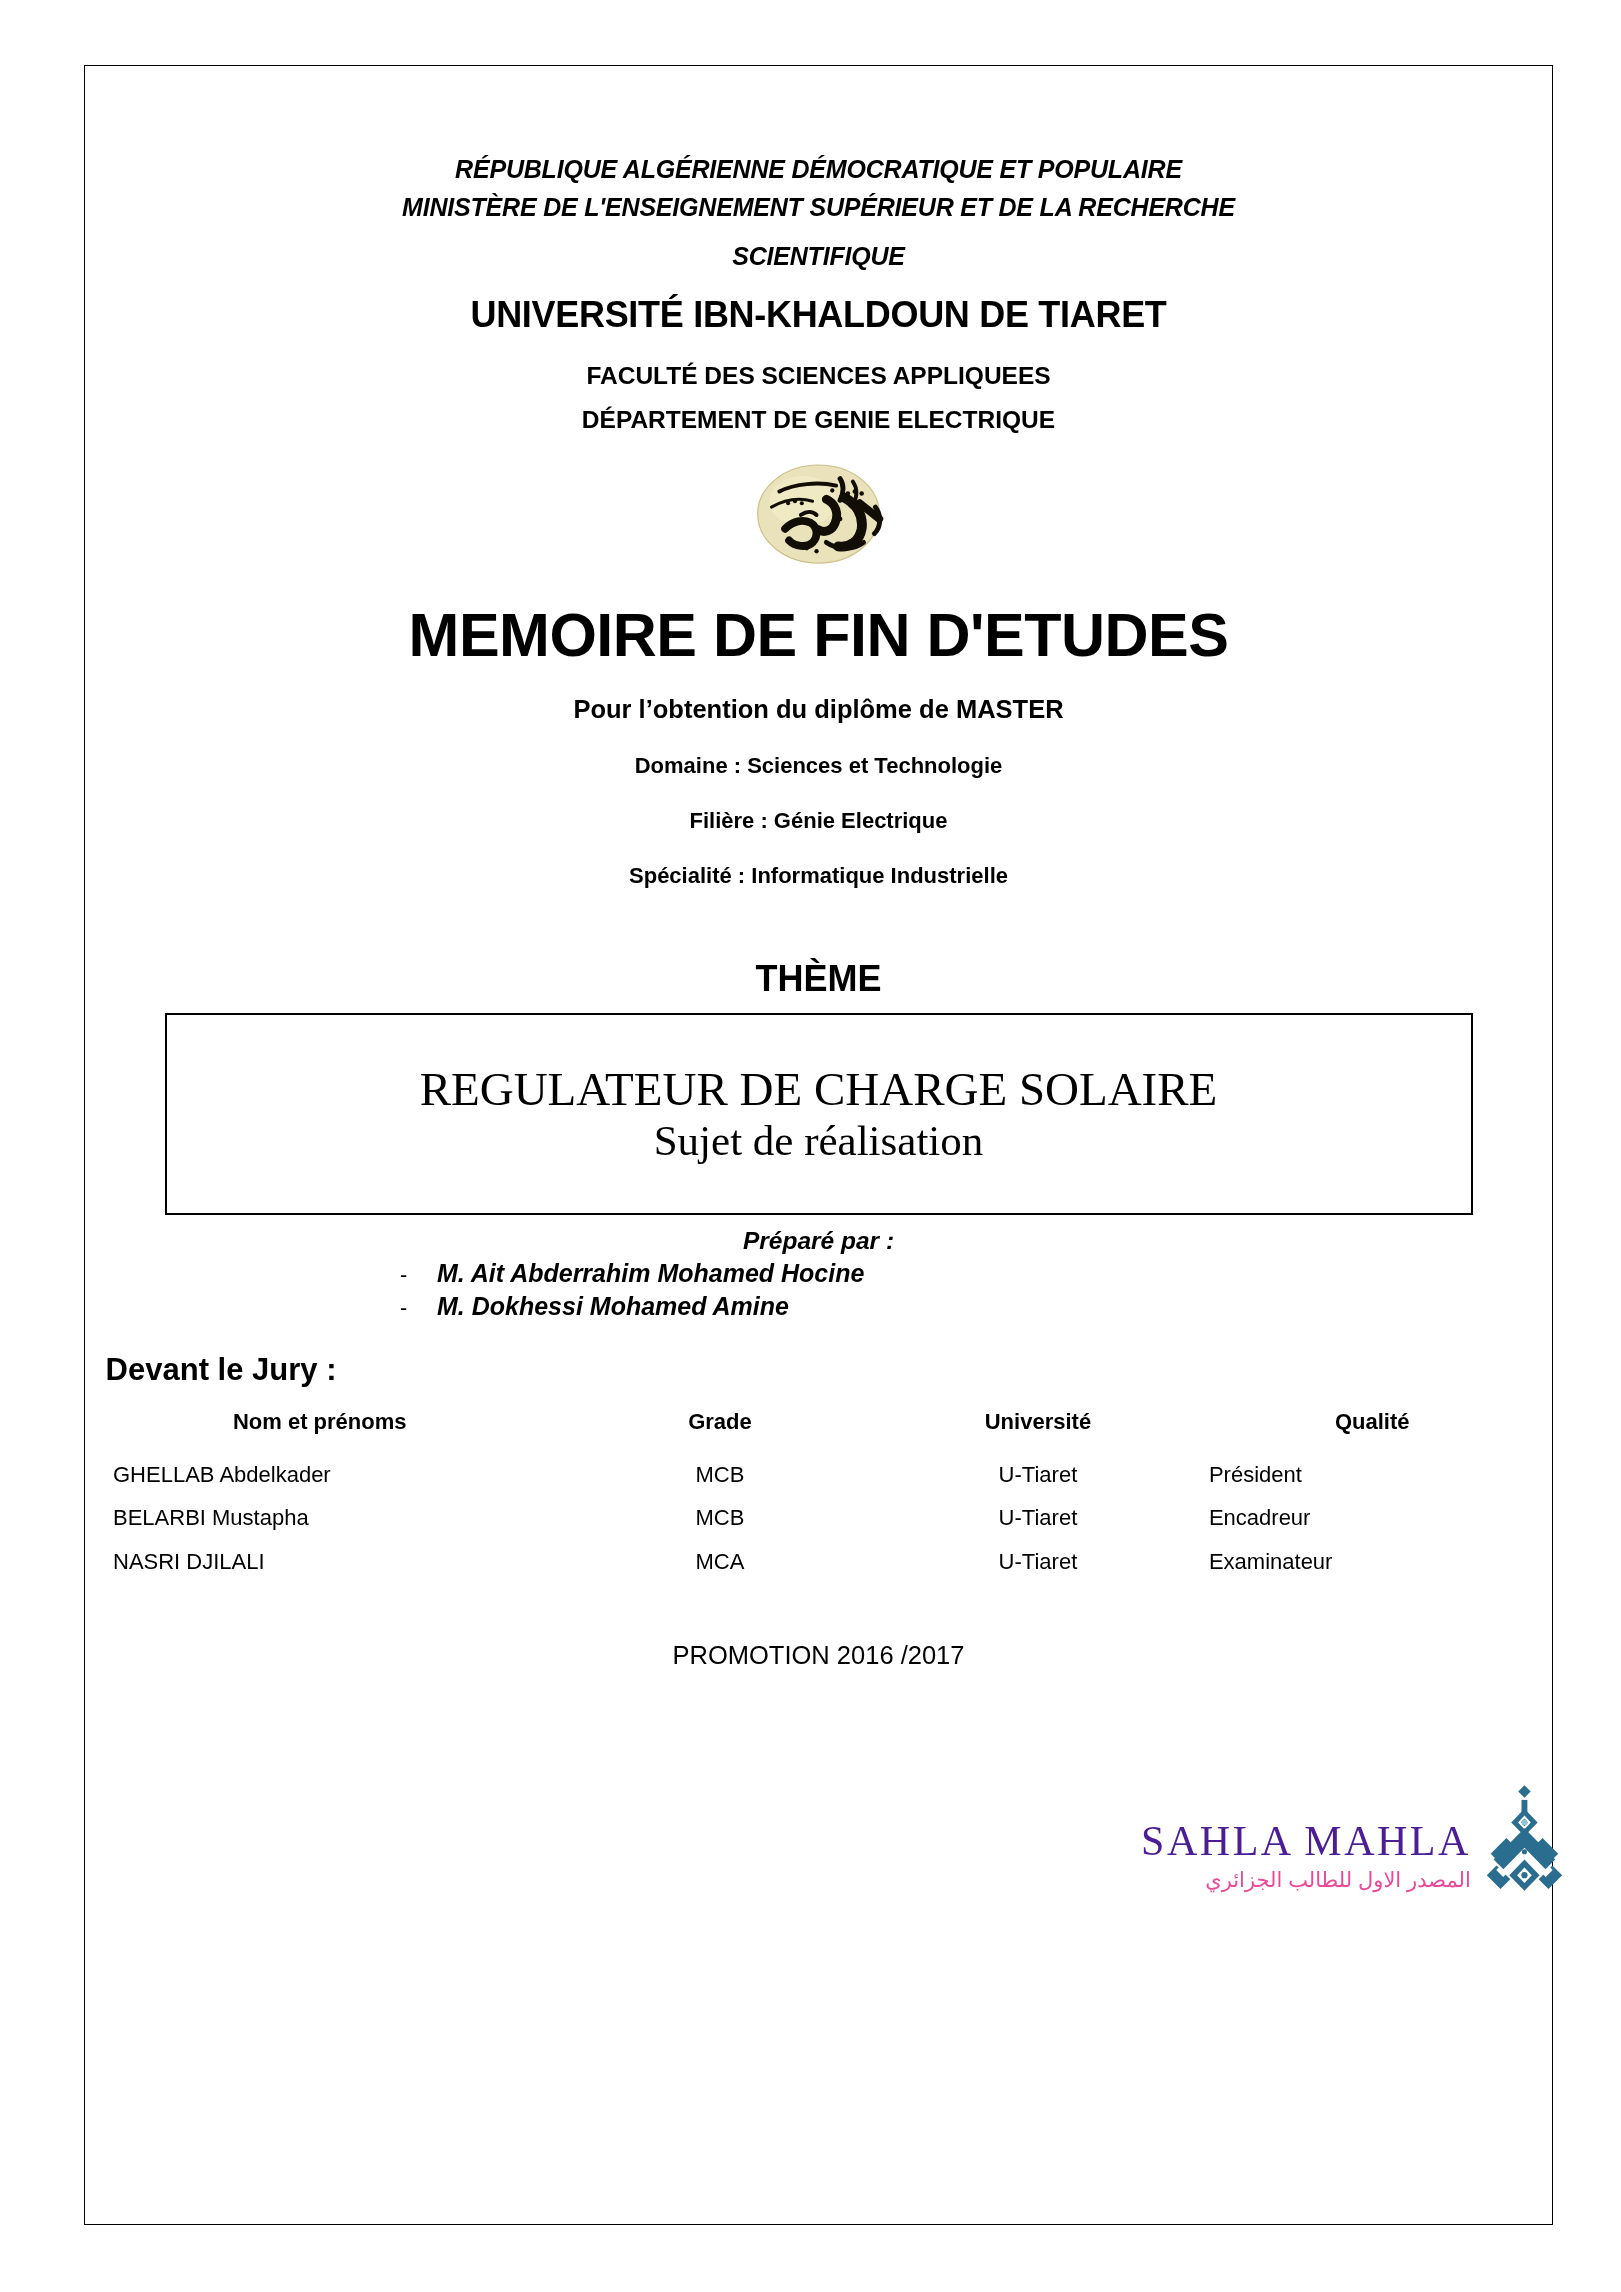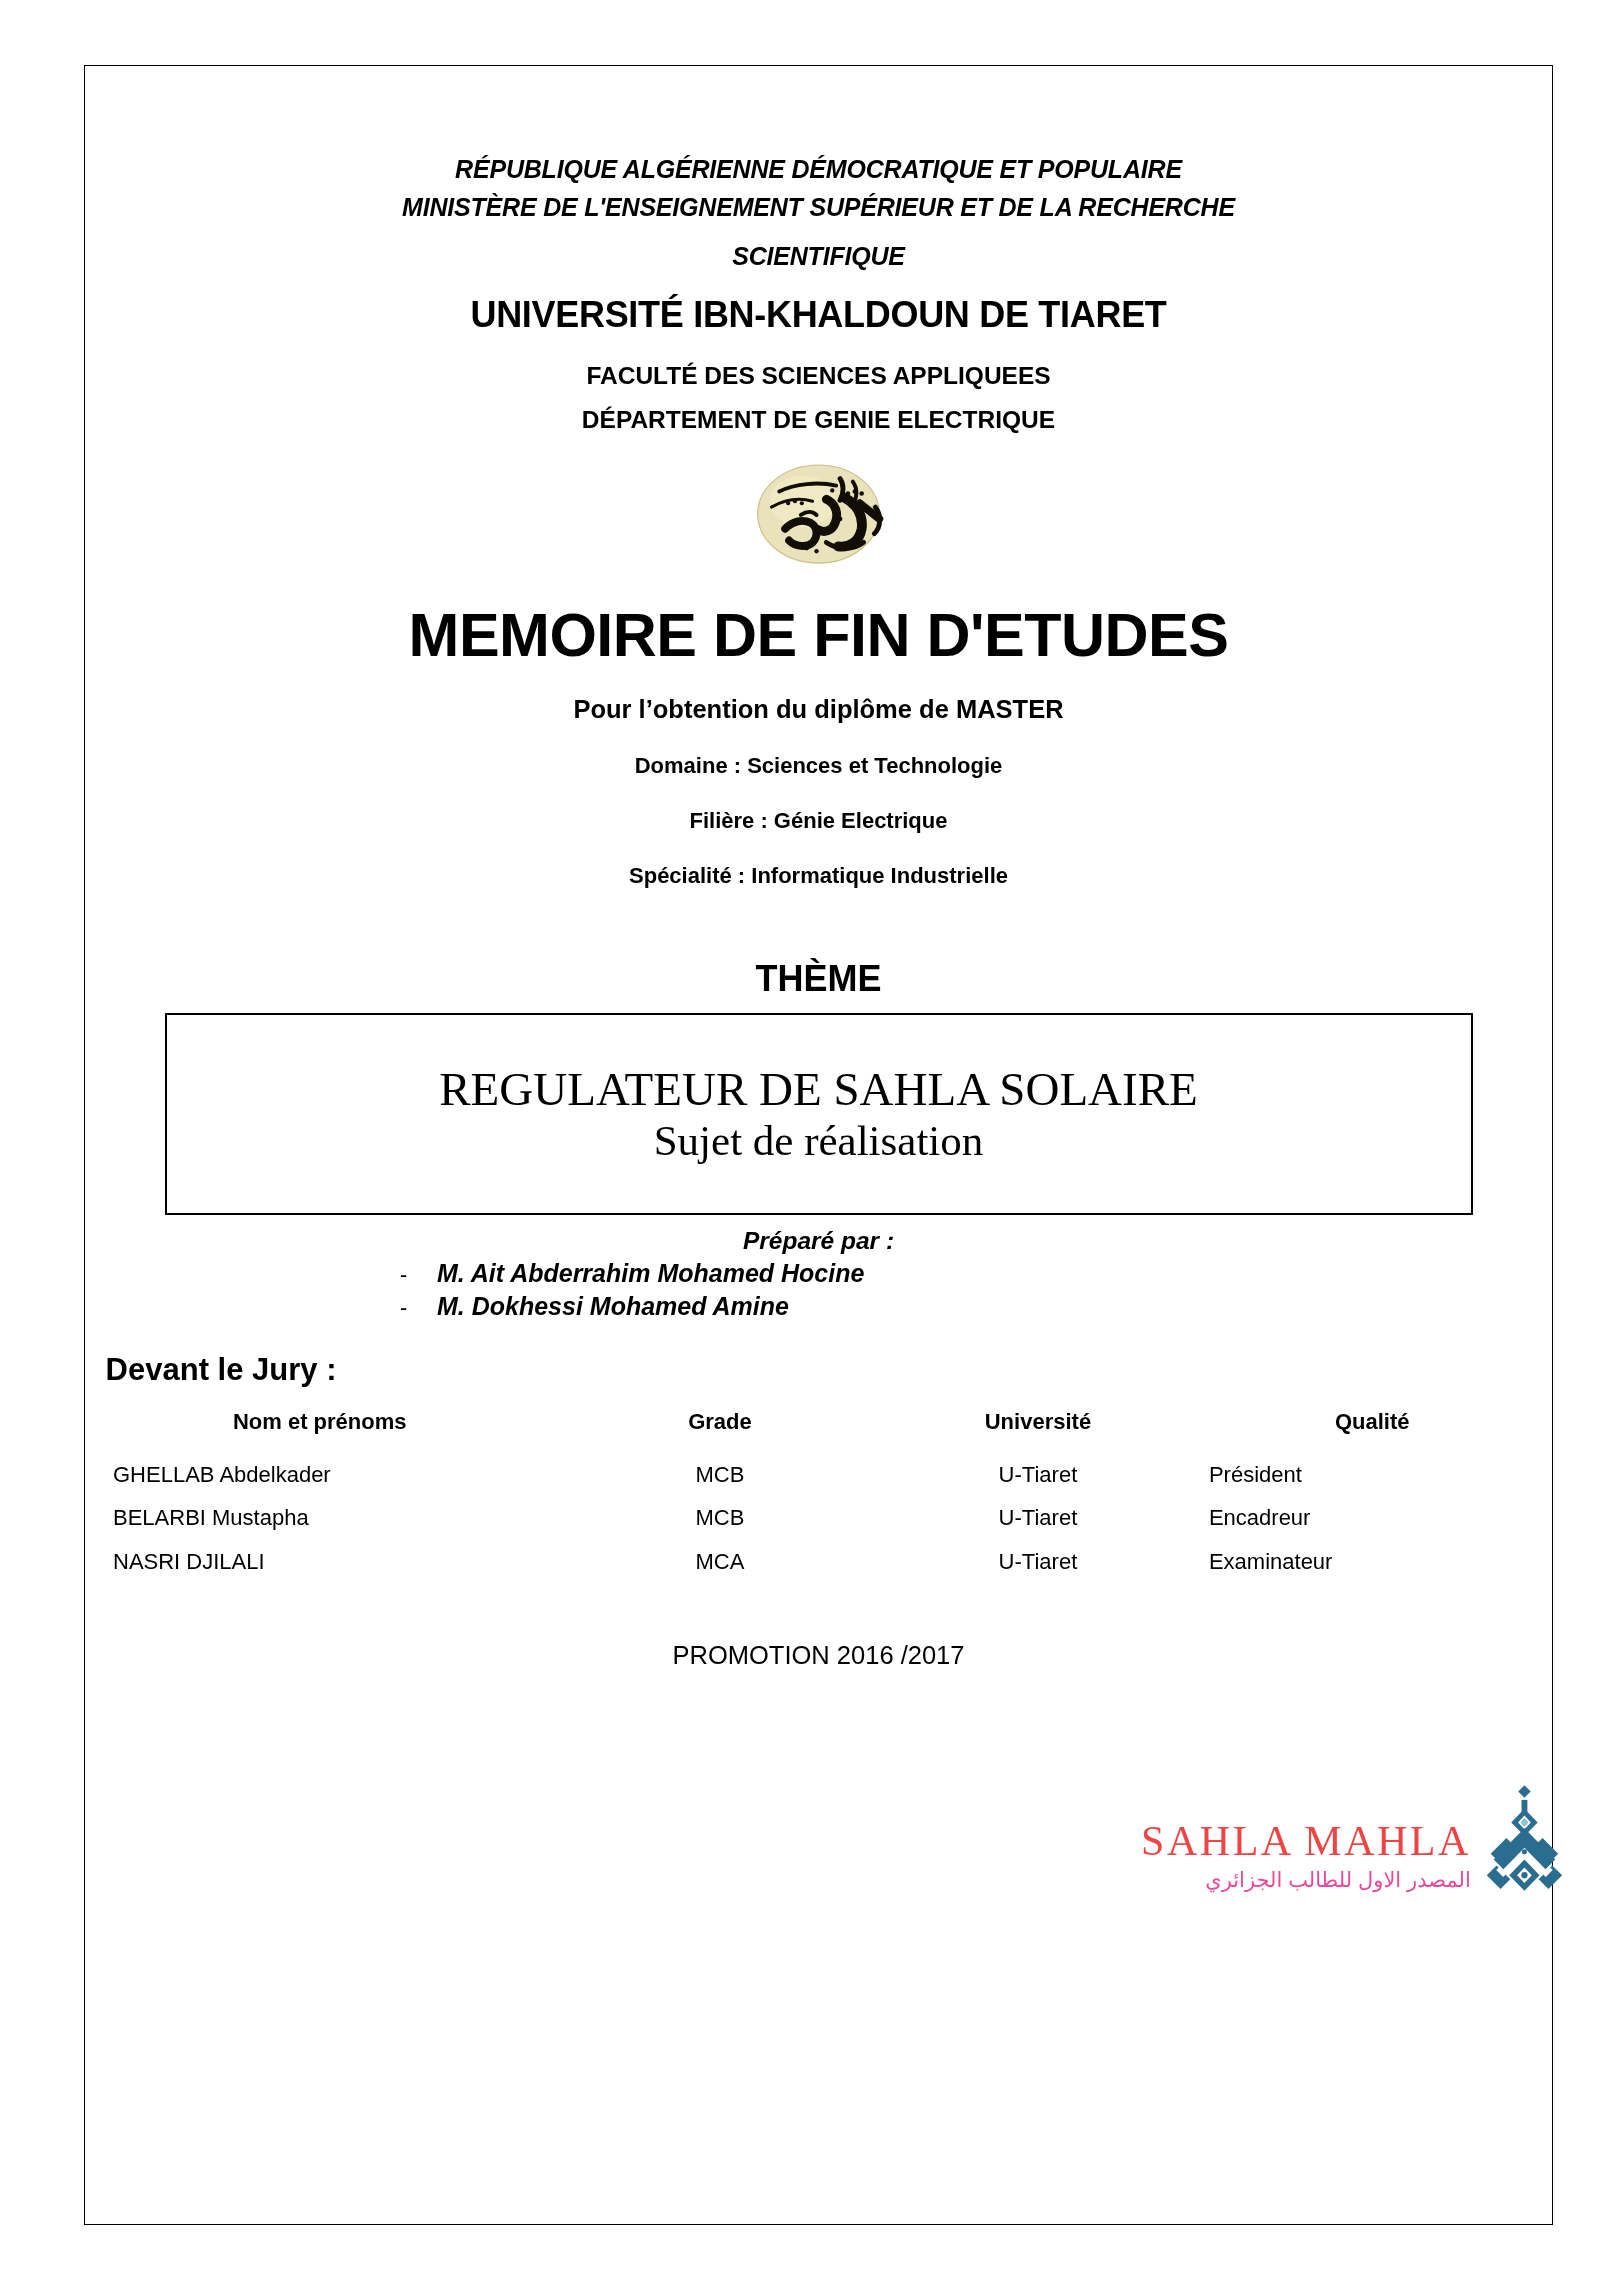--- a/index.html
+++ b/index.html
@@ -228,21 +228,21 @@
     gap: 5.9px;
   }
   #wm-text {
     text-align: right;
     padding-bottom: 3.9px;
   }
   #wm-title {
     font-family: "Liberation Serif", serif;
     font-size: 42px;
     letter-spacing: 2.5px;
-    color: #ef4444;
+    color: #4c1d95;
     line-height: 1;
   }
   #wm-arabic {
     font-size: 21px;
     color: #ec4899;
     margin-top: 5.9px;
     direction: rtl;
     line-height: 1.1;
   }
   #wm-mark {
@@ -312,21 +312,21 @@
 
     <div class="deg-line">Domaine : Sciences et Technologie</div>
 
     <div class="deg-line">Filière : Génie Electrique</div>
 
     <div class="deg-line">Spécialité : Informatique Industrielle</div>
 
     <div id="theme-label">THÈME</div>
 
     <div id="theme-box">
-      <div id="theme-title">REGULATEUR DE SAHLA SOLAIRE</div>
+      <div id="theme-title">REGULATEUR DE CHARGE SOLAIRE</div>
       <div id="theme-sub">Sujet de réalisation</div>
     </div>
 
     <div id="prepared-label">Préparé par :</div>
 
     <div id="authors">
       <div class="author-row">
         <span class="author-dash">-</span>
         <span>M. Ait Abderrahim Mohamed Hocine</span>
       </div>

